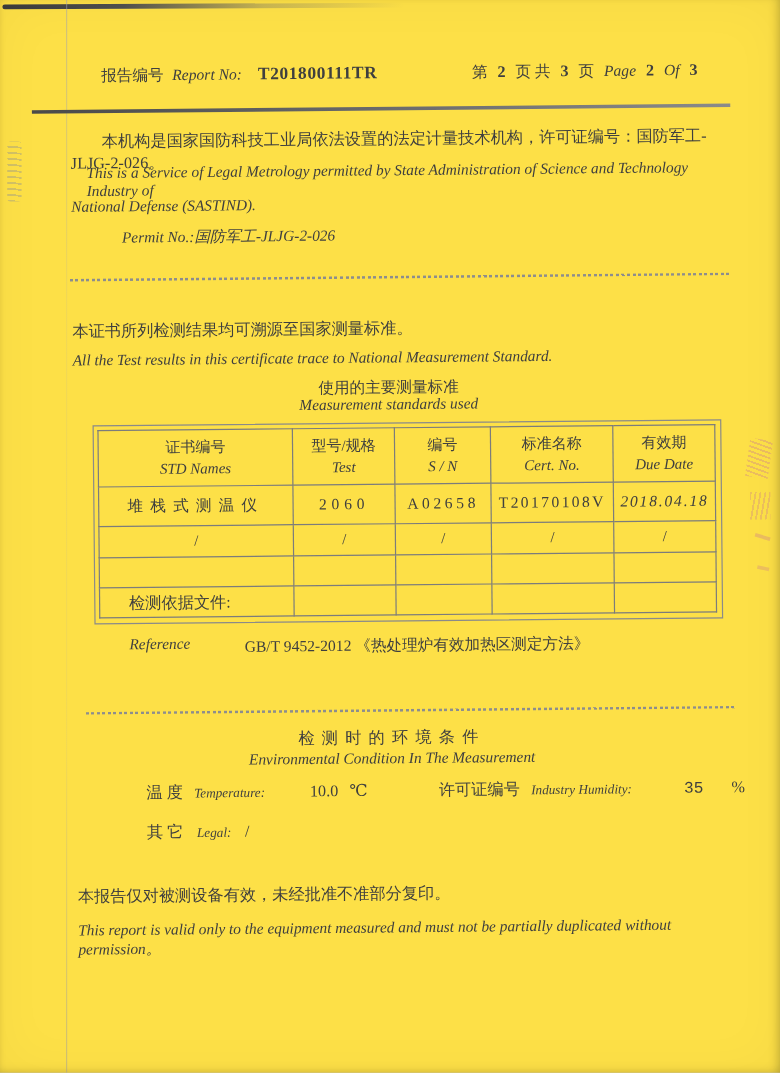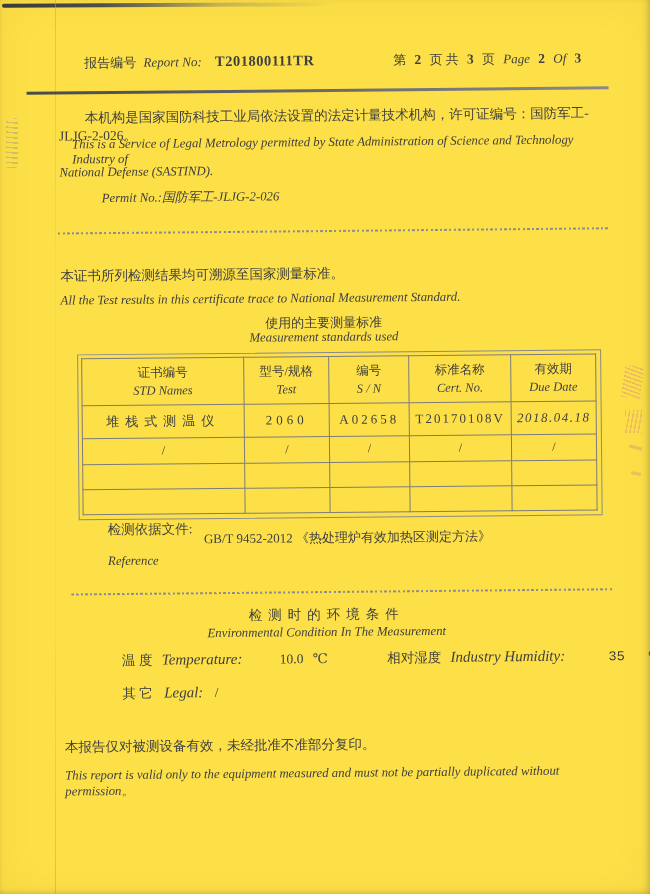--- a/index.html
+++ b/index.html
@@ -68,21 +68,21 @@
   table.stdtable tr.empty td { height:22px; }
   table.stdtable tr.vals td:nth-child(1){ letter-spacing:6px; }
   table.stdtable tr.vals td:nth-child(2){ letter-spacing:4px; }
   table.stdtable tr.vals td:nth-child(3){ letter-spacing:3px; }
   table.stdtable tr.vals td:nth-child(4){ letter-spacing:2px; }
   table.stdtable tr.vals td:nth-child(5){ letter-spacing:1.5px;font-style:italic; }
   col.c1{width:162px;} col.c2{width:85px;} col.c3{width:80px;} col.c4{width:102px;} col.c5{width:85px;}
 
   
   .env-row { position:absolute; left:120px; white-space:nowrap; font-size:13.5px; }
-  .env-row i { font-size:15px; }
+  .env-row i { font-size:11px; }
   .ls-wide { letter-spacing:6px; }
 </style>
 </head>
 <body>
 
 <div class="page">
 
   <div class="page-edge-top"></div>
   <div class="fold-line"></div>
   <div class="blue-smudge"></div>
@@ -187,35 +187,35 @@
             <td></td>
             <td></td>
             <td></td>
             <td></td>
             <td></td>
           </tr>
         </tbody>
       </table>
     </div>
 
-    <div class="abs zh-text" style="top:519px;left:107px;text-align:center;">检测依据文件:</div>
+    <div class="abs zh-text" style="top:492px;left:107px;text-align:center;">检测依据文件:</div>
     <div class="abs zh-text" style="top:529px;left:203px;font-size:13px;">GB/T 9452-2012 《热处理炉有效加热区测定方法》</div>
-    <div class="abs en-text" style="top:552px;left:107px;">Reference</div>
+    <div class="abs en-text" style="top:528px;left:107px;">Reference</div>
 
     <div class="dashed-rule" style="top:591px;left:70px;width:542px;"></div>
 
     <div class="center-line zh-text ls-wide" style="top:606px;">检测时的环境条件</div>
     <div class="center-line en-text" style="top:625px;">Environmental Condition In The Measurement</div>
 
     <div class="env-row" style="top:650px;">
       <span>温 度</span>
       <i style="margin-left:6px;">Temperature:</i>
       <span style="margin-left:34px;">10.0</span>
       <span style="margin-left:6px;">℃</span>
-      <span style="margin-left:56px;">相对湿度</span>
+      <span style="margin-left:56px;">许可证编号</span>
       <i style="margin-left:6px;">Industry Humidity:</i>
       <span style="margin-left:40px;font-family:Liberation Mono, monospace;">35</span>
       <span style="margin-left:20px;">%</span>
     </div>
     <div class="env-row" style="top:683px;">
       <span>其 它</span>
       <i style="margin-left:8px;">Legal:</i>
       <span style="margin-left:8px;">/</span>
     </div>
 

